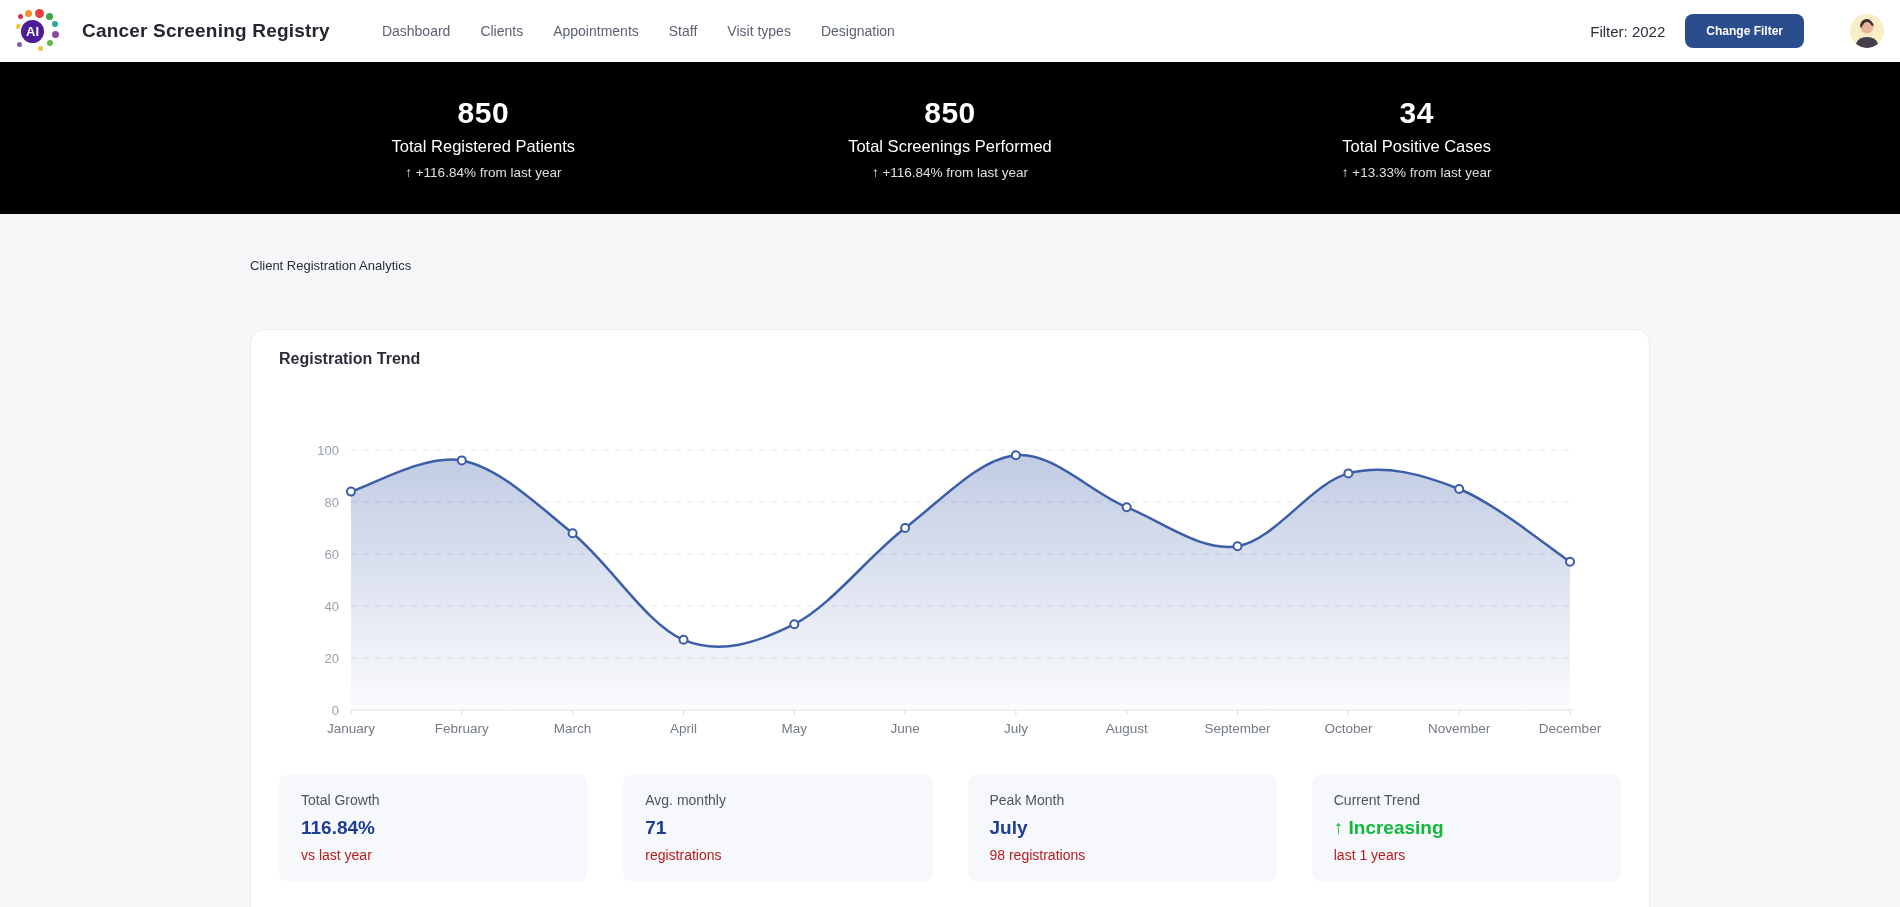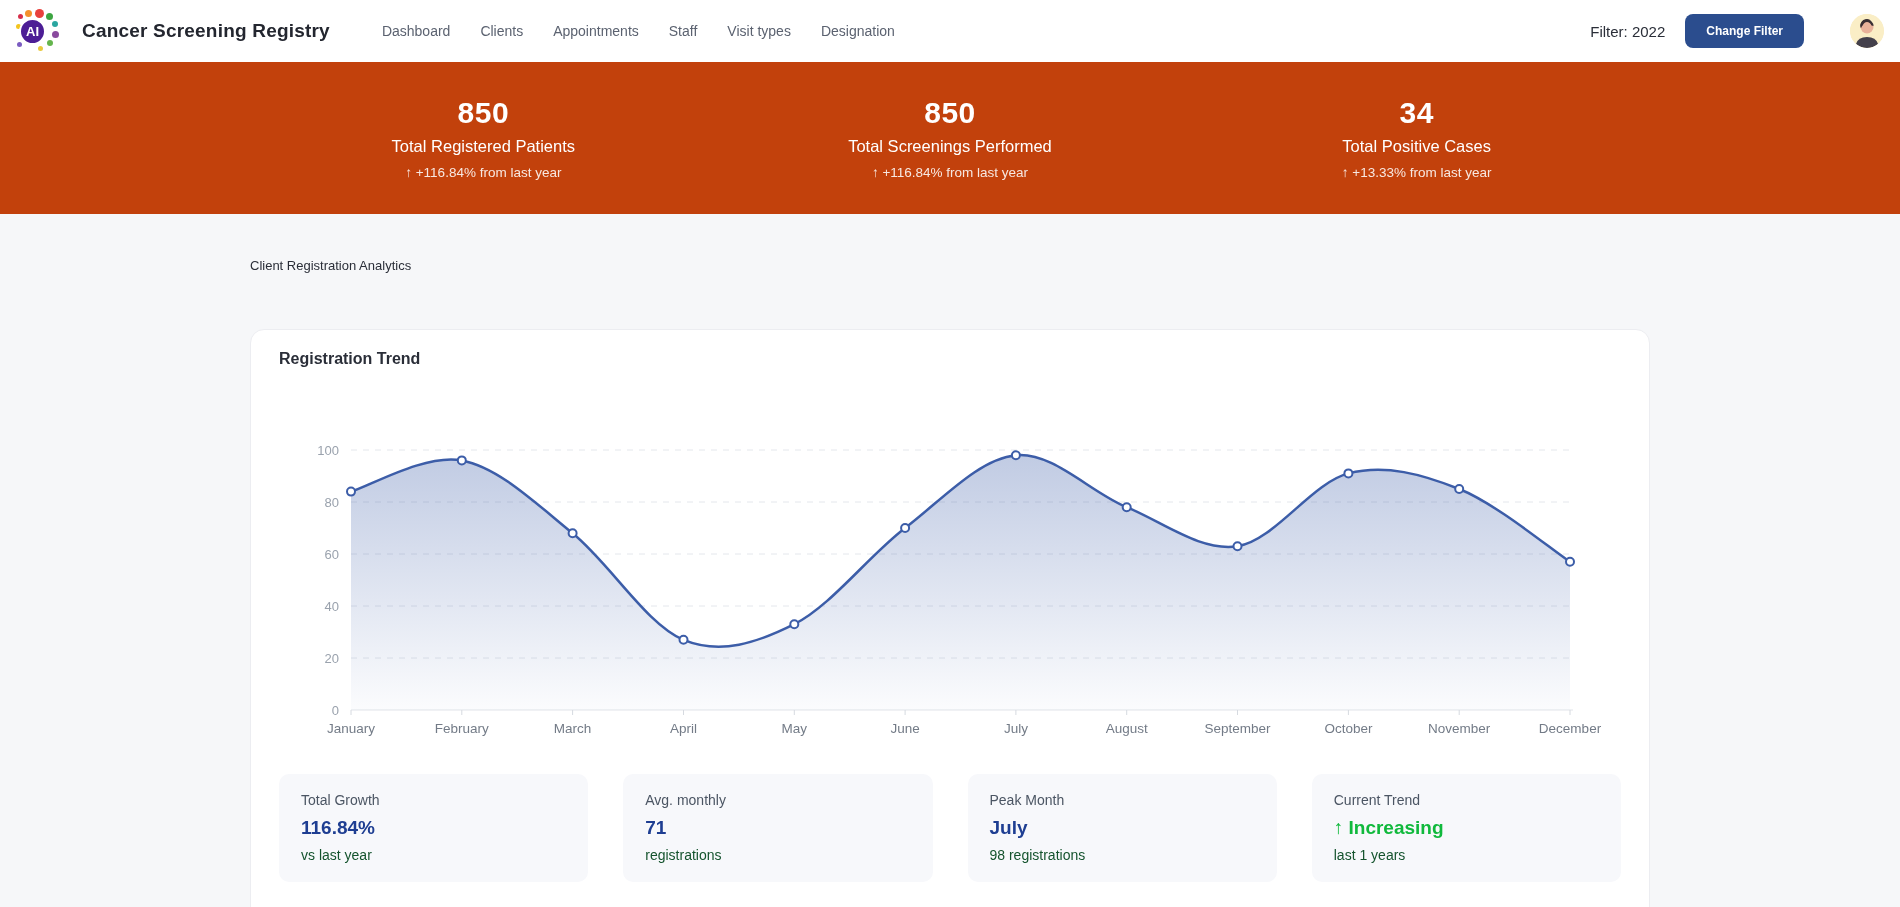--- a/index.html
+++ b/index.html
@@ -18,21 +18,21 @@
   .nav span { font-size:14px; color:#5b6270; cursor:pointer; }
   .header-spacer { flex:1; }
   .filter-label { font-size:15px; color:#2a2e38; margin-right:20px; }
   .btn-filter { background:#2b4d8e; color:#ffffff; border:none; border-radius:8px;
                 padding:10px 21px; font-size:12px; font-weight:600; cursor:pointer;
                 font-family:"Liberation Sans", sans-serif; margin-right:46px; }
   .avatar { width:34px; height:34px; border-radius:50%; background:#faeec6; overflow:hidden;
             position:relative; cursor:pointer; flex:0 0 auto; }
 
   
-  .banner { height:152px; background:#c2410c; }
+  .banner { height:152px; background:#000000; }
   .banner-inner { width:1400px; margin:0 auto; height:100%;
                   display:grid; grid-template-columns:repeat(3,1fr); }
   .stat { display:flex; flex-direction:column; align-items:center; justify-content:center;
           color:#ffffff; text-align:center; }
   .stat-value { font-size:30px; font-weight:bold; letter-spacing:.5px; }
   .stat-label { font-size:16.5px; margin-top:7px; }
   .stat-change { font-size:13.5px; margin-top:9px; opacity:.88; }
 
   
   .main { width:1400px; margin:0 auto; }
@@ -48,21 +48,21 @@
   .axis  { stroke:#e1e4e9; stroke-width:1; }
   .tick  { stroke:#d6dae0; stroke-width:1; }
   .ytick { fill:#9aa2ad; font-size:13px; text-anchor:end; font-family:"Liberation Sans", sans-serif; }
   .xtick { fill:#737b87; font-size:13.5px; text-anchor:middle; font-family:"Liberation Sans", sans-serif; }
   .dot   { fill:#ffffff; stroke:#3c5da8; stroke-width:2; }
 
   .summary-row { display:grid; grid-template-columns:repeat(4,1fr); gap:35px; margin:22px 28px 0 28px; }
   .mini-card { background:#f7f8fb; border-radius:10px; padding:18px 22px; height:108px; }
   .mini-label { font-size:14px; color:#4b5563; }
   .mini-value { font-size:19px; font-weight:bold; margin-top:9px; }
-  .mini-sub { font-size:14px; color:#14532d; margin-top:8px; }
+  .mini-sub { font-size:14px; color:#b91c1c; margin-top:8px; }
 </style>
 </head>
 <body>
 
 <div class="header">
   <div class="logo">
     <span class="dot" style="left:9px;  top:1px;  width:7px; height:7px; background:#f4912c;"></span>
     <span class="dot" style="left:19px; top:0px;  width:9px; height:9px; background:#e8413d;"></span>
     <span class="dot" style="left:30px; top:4px;  width:7px; height:7px; background:#3da542;"></span>
     <span class="dot" style="left:36px; top:12px; width:6px; height:6px; background:#2aa6a0;"></span>

